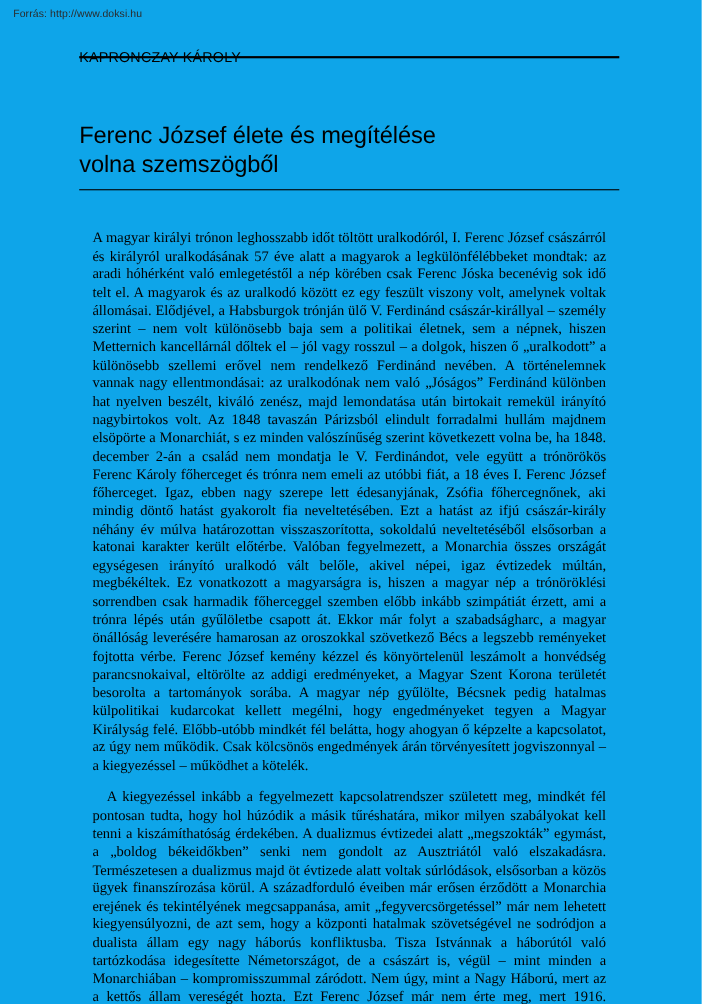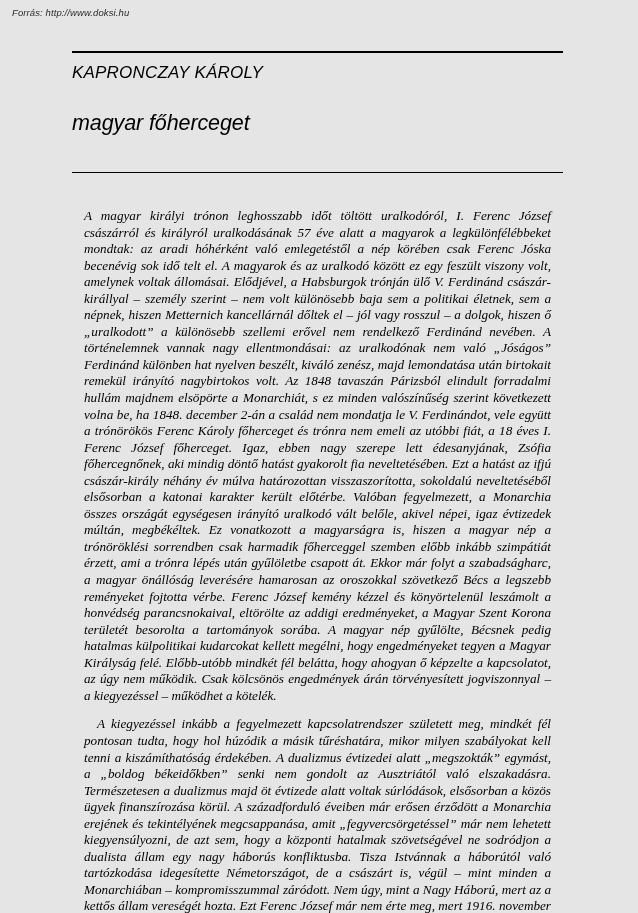--- a/index.html
+++ b/index.html
@@ -14,22 +14,21 @@
     position: relative;
     overflow: hidden;
     font-family: "Liberation Serif", "DejaVu Serif", serif;
     color: #000000;
     -webkit-font-smoothing: antialiased;
   }
 
   .page {
     position: absolute;
     inset: 0;
-    background: #e5e5e5;
-    font-style: italic;
+    background: #0ea5e9;
   }
 
   
   .source-line {
     position: absolute;
     left: 12px;
     top: 7px;
     font-family: "Liberation Sans", "DejaVu Sans", sans-serif;
     font-size: 9.5px;
     line-height: 12px;
@@ -51,24 +50,24 @@
     left: 0;
     top: 51px;
     width: 491px;
     height: 0;
     border-top: 2px solid #000000;
   }
 
   .byline {
     position: absolute;
     left: 0;
-    top: 64px;
+    top: 43px;
     width: 491px;
     font-family: "Liberation Sans", "DejaVu Sans", sans-serif;
-    font-size: 17px;
+    font-size: 13px;
     line-height: 18px;
     letter-spacing: 0.2px;
     color: #000000;
     white-space: nowrap;
   }
 
   .doc-title {
     position: absolute;
     left: 0;
     top: 110px;
@@ -123,21 +122,22 @@
 
   <div class="source-line">Forrás: http://www.doksi.hu</div>
 
   <div class="content">
 
     <div class="rule-top"></div>
 
     <div class="byline">KAPRONCZAY KÁROLY</div>
 
     <h1 class="doc-title">
-      <span class="title-line">magyar főherceget</span>
+      <span class="title-line">Ferenc József élete és megítélése</span>
+      <span class="title-line">volna szemszögből</span>
     </h1>
 
     <div class="rule-bottom"></div>
 
     <div class="body-text">
       <p>A magyar királyi trónon leghosszabb időt töltött uralkodóról, I. Ferenc József császárról és királyról uralkodásának 57 éve alatt a magyarok a legkülönfélébbeket mondtak: az aradi hóhérként való emlegetéstől a nép körében csak Ferenc Jóska becenévig sok idő telt el. A magyarok és az uralkodó között ez egy feszült viszony volt, amelynek voltak állomásai. Elődjével, a Habsburgok trónján ülő V. Ferdinánd császár-királlyal – személy szerint – nem volt különösebb baja sem a politikai életnek, sem a népnek, hiszen Metternich kancellárnál dőltek el – jól vagy rosszul – a dolgok, hiszen ő „uralkodott” a különösebb szellemi erővel nem rendelkező Ferdinánd nevében. A történelemnek vannak nagy ellentmondásai: az uralkodónak nem való „Jóságos” Ferdinánd különben hat nyelven beszélt, kiváló zenész, majd lemondatása után birtokait remekül irányító nagybirtokos volt. Az 1848 tavaszán Párizsból elindult forradalmi hullám majdnem elsöpörte a Monarchiát, s ez minden valószínűség szerint következett volna be, ha 1848. december 2-án a család nem mondatja le V. Ferdinándot, vele együtt a trónörökös Ferenc Károly főherceget és trónra nem emeli az utóbbi fiát, a 18 éves I. Ferenc József főherceget. Igaz, ebben nagy szerepe lett édesanyjának, Zsófia főhercegnőnek, aki mindig döntő hatást gyakorolt fia neveltetésében. Ezt a hatást az ifjú császár-király néhány év múlva határozottan visszaszorította, sokoldalú neveltetéséből elsősorban a katonai karakter került előtérbe. Valóban fegyelmezett, a Monarchia összes országát egységesen irányító uralkodó vált belőle, akivel népei, igaz évtizedek múltán, megbékéltek. Ez vonatkozott a magyarságra is, hiszen a magyar nép a trónöröklési sorrendben csak harmadik főherceggel szemben előbb inkább szimpátiát érzett, ami a trónra lépés után gyűlöletbe csapott át. Ekkor már folyt a szabadságharc, a magyar önállóság leverésére hamarosan az oroszokkal szövetkező Bécs a legszebb reményeket fojtotta vérbe. Ferenc József kemény kézzel és könyörtelenül leszámolt a honvédség parancsnokaival, eltörölte az addigi eredményeket, a Magyar Szent Korona területét besorolta a tartományok sorába. A magyar nép gyűlölte, Bécsnek pedig hatalmas külpolitikai kudarcokat kellett megélni, hogy engedményeket tegyen a Magyar Királyság felé. Előbb-utóbb mindkét fél belátta, hogy ahogyan ő képzelte a kapcsolatot, az úgy nem működik. Csak kölcsönös engedmények árán törvényesített jogviszonnyal – a kiegyezéssel – működhet a kötelék.</p>
       <p>A kiegyezéssel inkább a fegyelmezett kapcsolatrendszer született meg, mindkét fél pontosan tudta, hogy hol húzódik a másik tűréshatára, mikor milyen szabályokat kell tenni a kiszámíthatóság érdekében. A dualizmus évtizedei alatt „megszokták” egymást, a „boldog békeidőkben” senki nem gondolt az Ausztriától való elszakadásra. Természetesen a dualizmus majd öt évtizede alatt voltak súrlódások, elsősorban a közös ügyek finanszírozása körül. A századforduló éveiben már erősen érződött a Monarchia erejének és tekintélyének megcsappanása, amit „fegyvercsörgetéssel” már nem lehetett kiegyensúlyozni, de azt sem, hogy a központi hatalmak szövetségével ne sodródjon a dualista állam egy nagy háborús konfliktusba. Tisza Istvánnak a háborútól való tartózkodása idegesítette Németországot, de a császárt is, végül – mint minden a Monarchiában – kompromisszummal záródott. Nem úgy, mint a Nagy Háború, mert az a kettős állam vereségét hozta. Ezt Ferenc József már nem érte meg, mert 1916. november 21-én elhunyt.</p>
     </div>
 
   </div>

